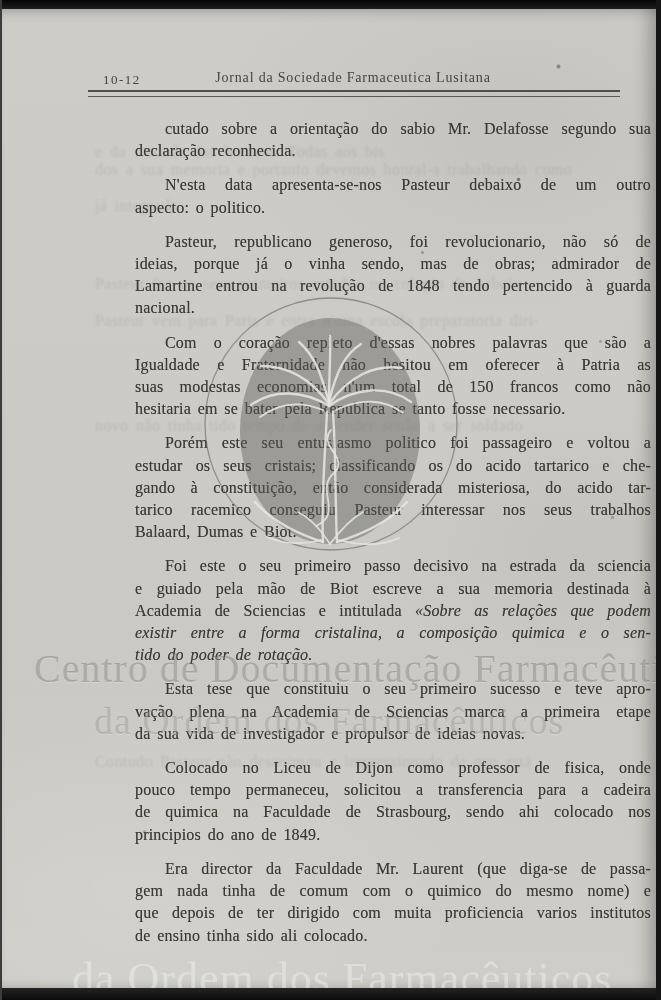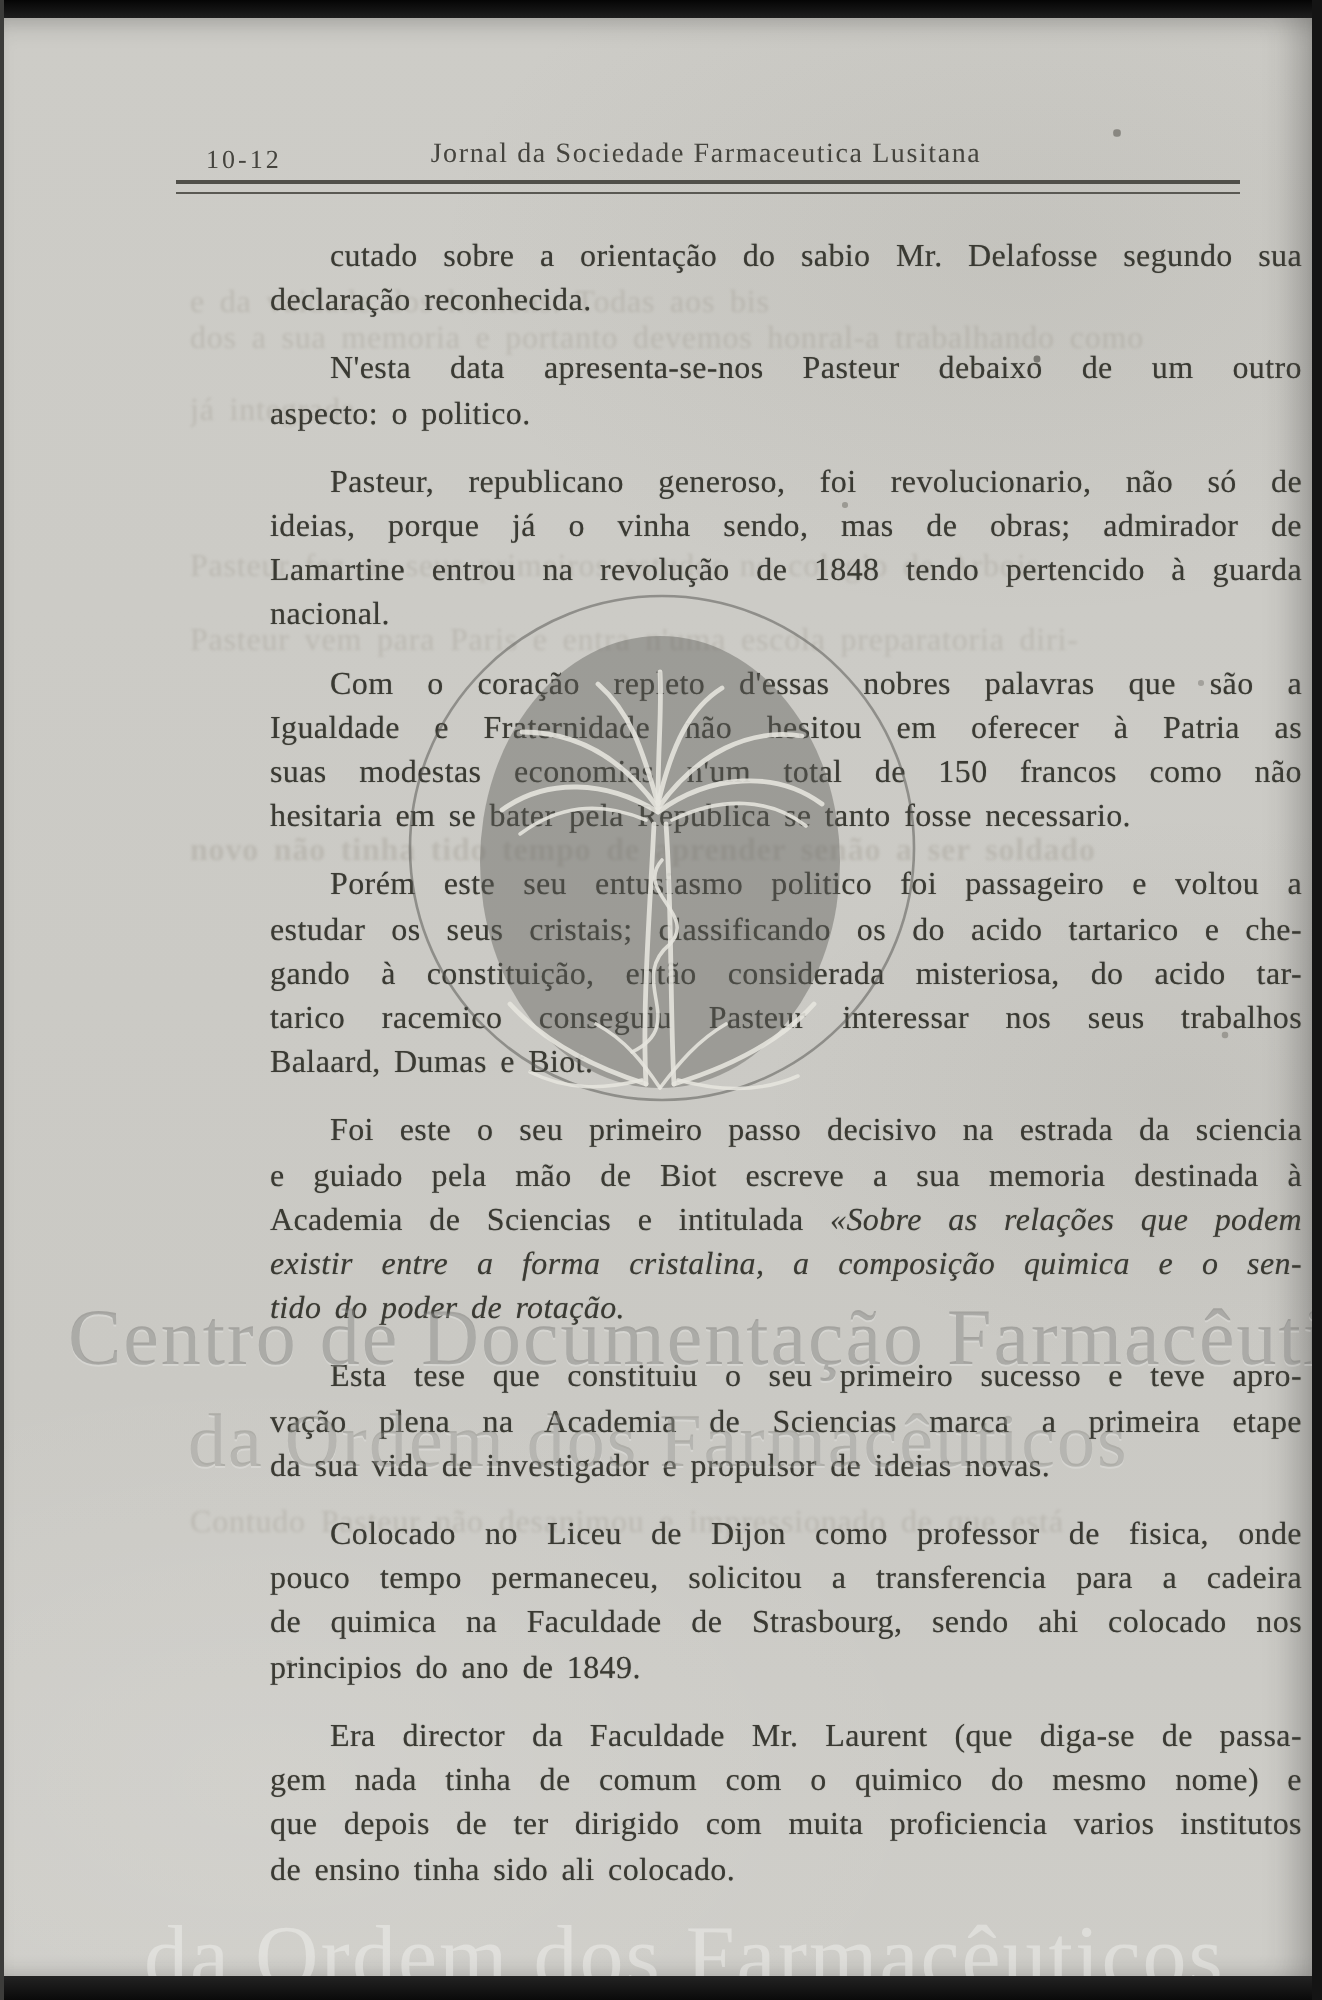--- a/index.html
+++ b/index.html
@@ -55,21 +55,21 @@
   }
   .ital{font-style:italic;}
 
   
   .bleed{
     position:absolute;left:93px;width:520px;z-index:2;
     font-size:16px;color:#7a7264;opacity:0.20;filter:blur(0.8px);
     letter-spacing:0.4px;word-spacing:3px;white-space:nowrap;overflow:hidden;
   }
   .bt0{top:134px;} .bt1{top:152px;} .bt2{top:170px;left:120px;} .bt3{top:188px;}
-  .bt4{top:266px;} .bt5{top:285px;} .bt6{top:303px;} .bt7{top:408px;font-weight:bold;}
+  .bt4{top:266px;} .bt5{top:285px;} .bt6{top:303px;} .bt7{top:408px;}
   .bt8{top:604px;left:110px;} .bt9{top:744px;}
 
   
   .stamp{position:absolute;left:201px;top:285px;width:260px;height:260px;z-index:15;}
 
   
   .wm{
     position:absolute;z-index:20;font-family:"Liberation Serif",serif;
     color:rgba(108,108,104,0.40);
     text-shadow:0 1px 0 rgba(255,255,255,0.22);

